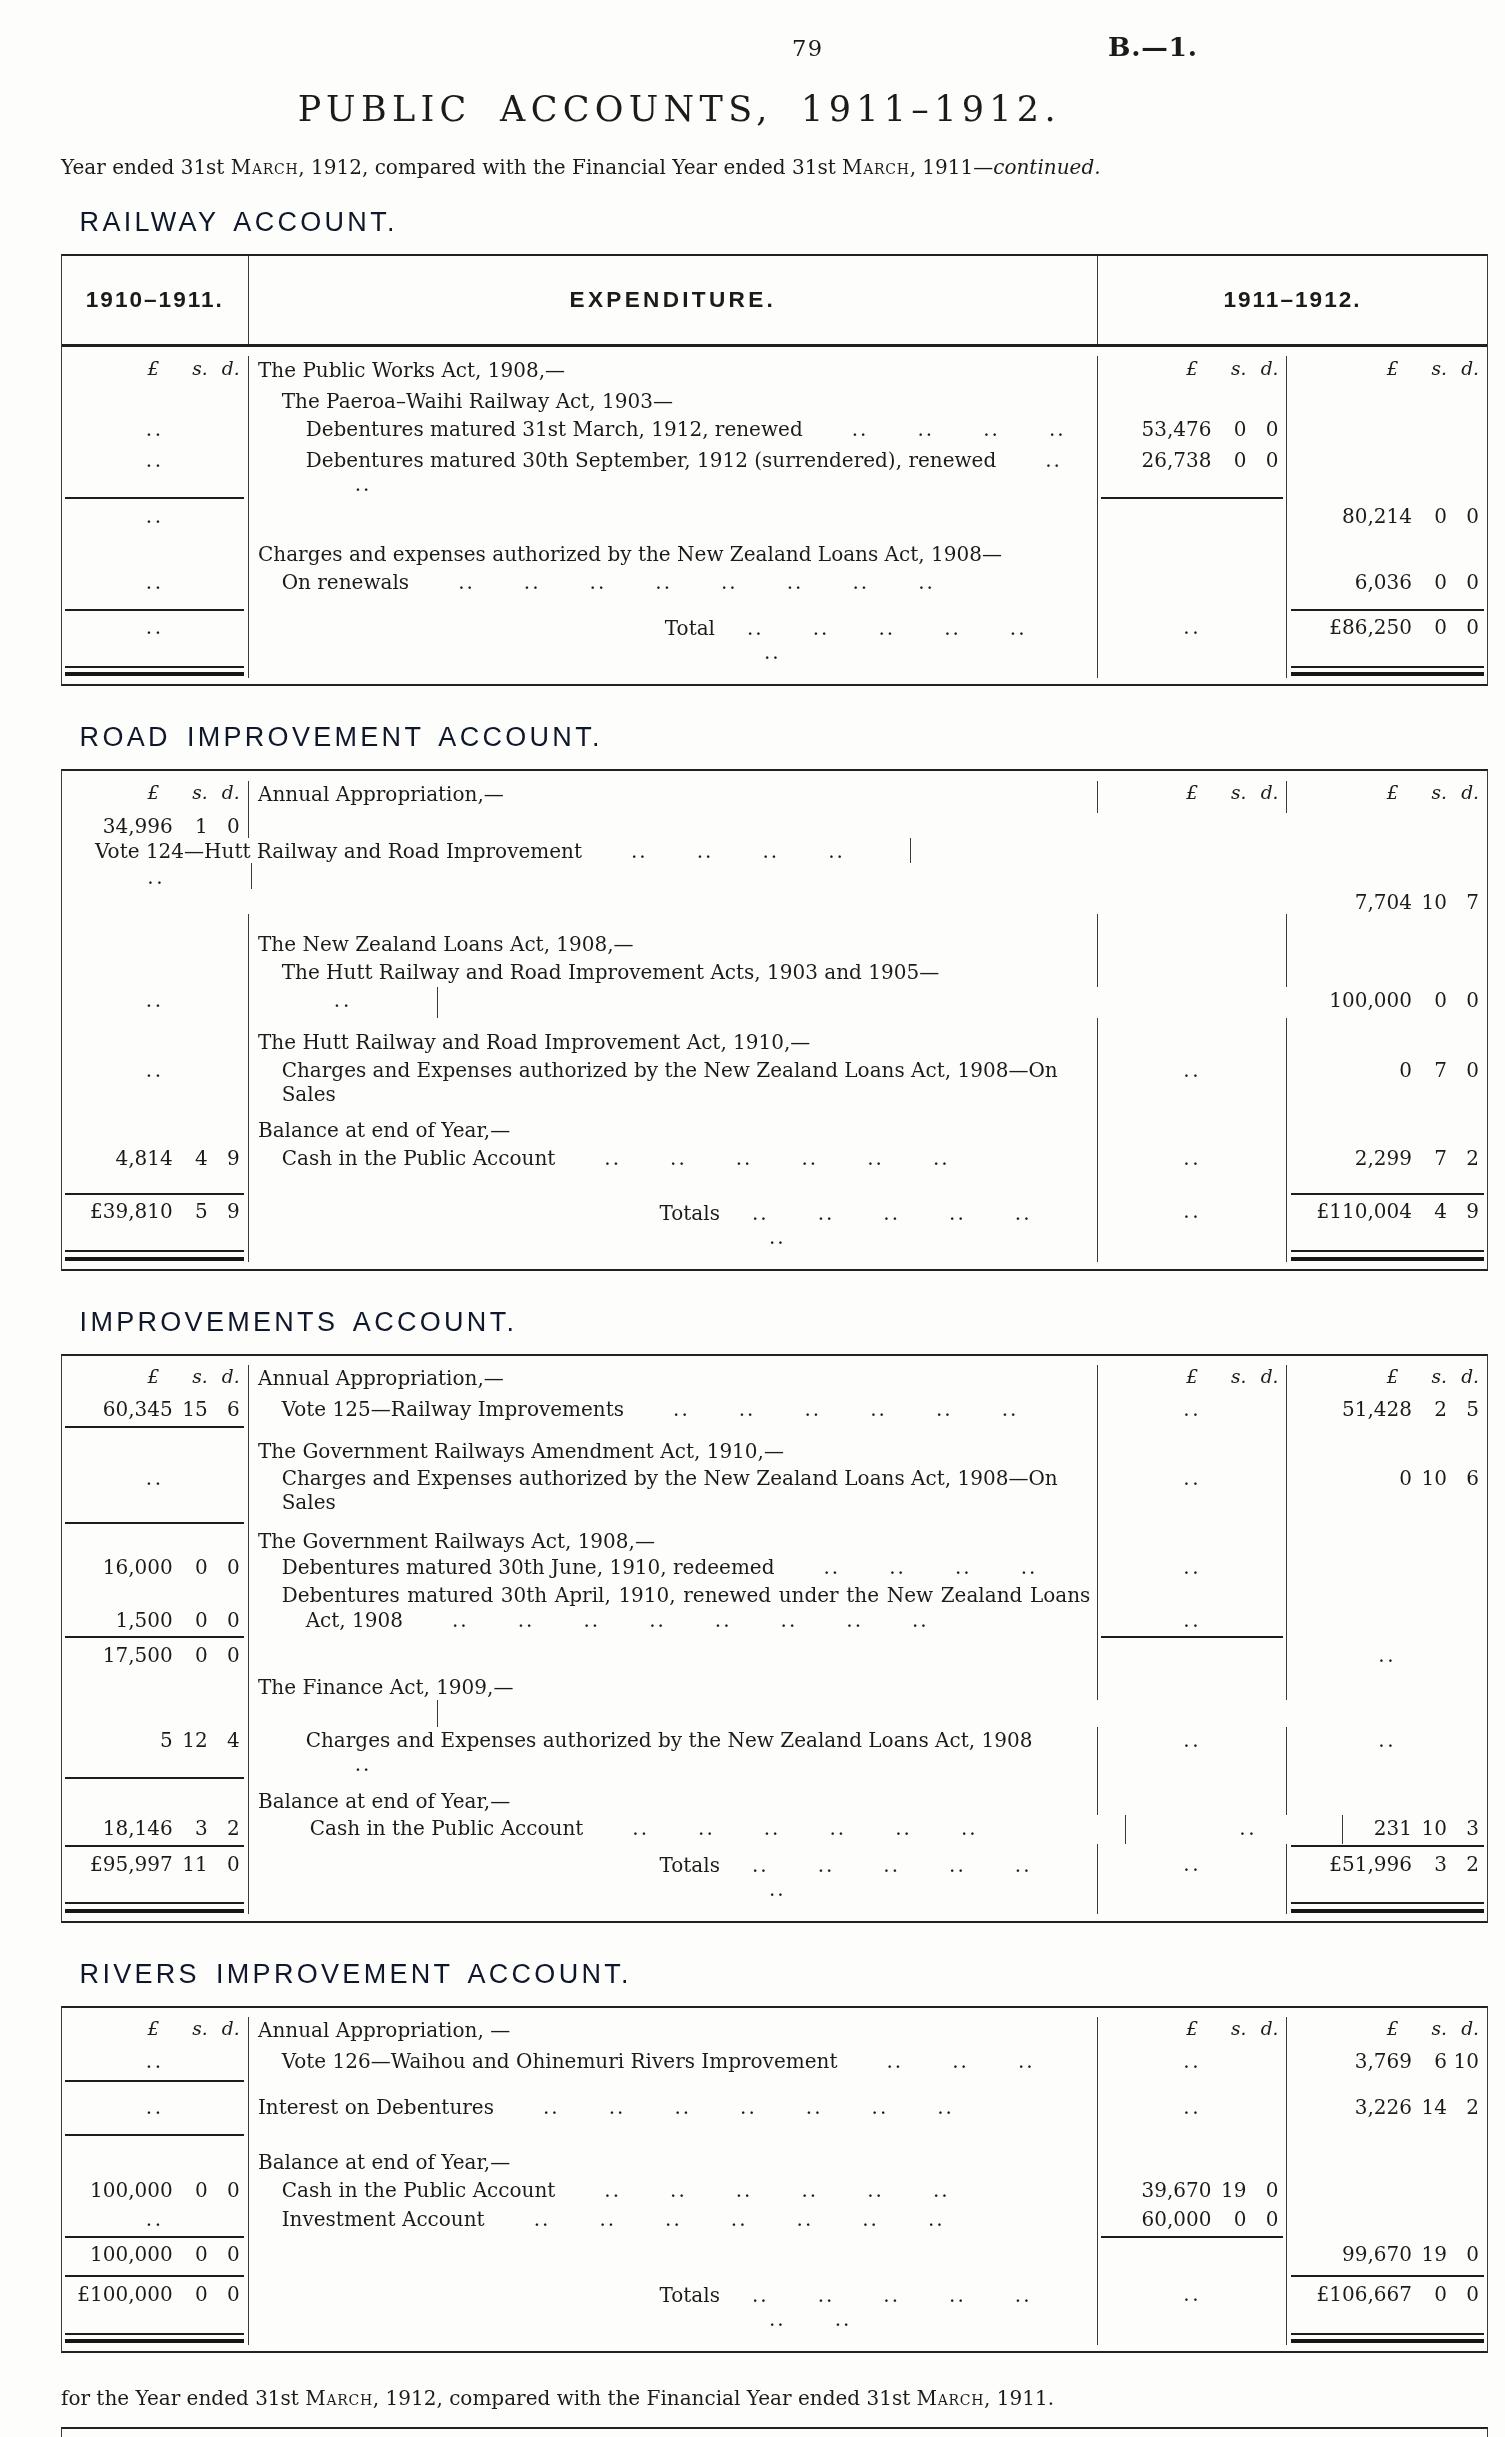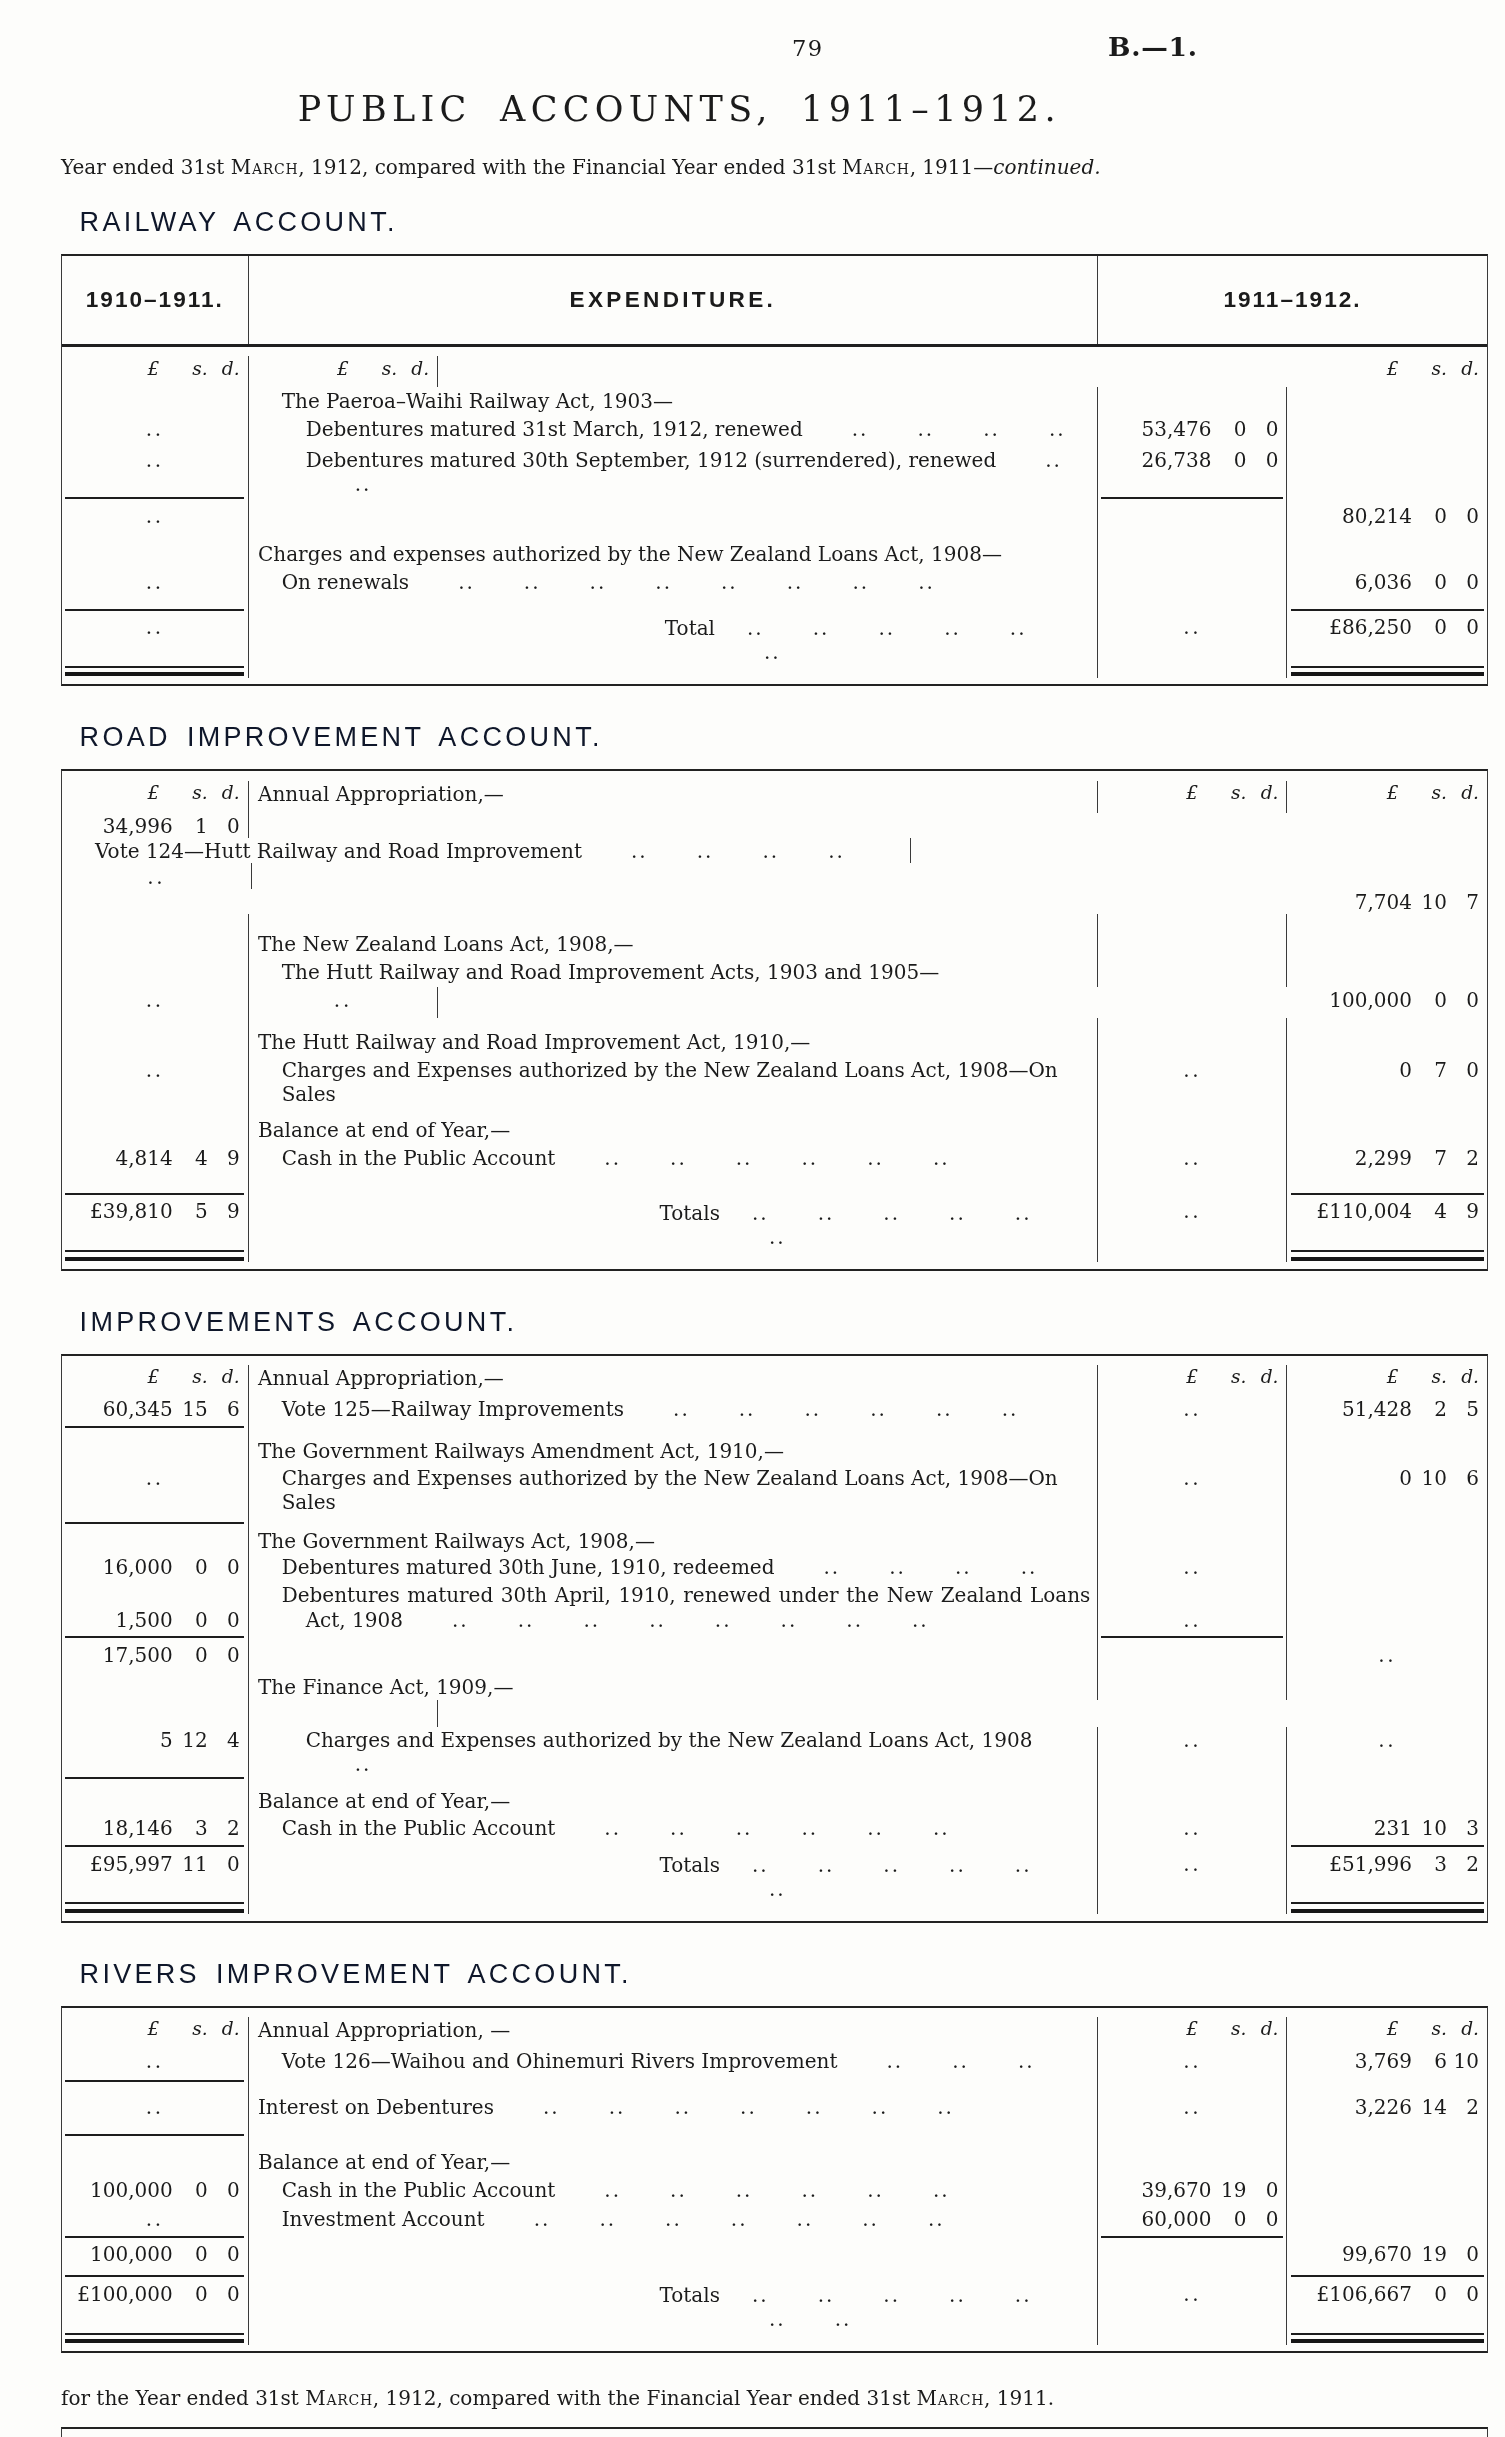--- a/index.html
+++ b/index.html
@@ -92,20 +92,23 @@
           </div>
           <div class="tb">
             <div class="row" style="min-height: 31px;">
               <div class="cell c-left">
                 <div class="money hdr">
                   <div class="mL">£</div>
                   <div class="mS">s.</div>
                   <div class="mD">d.</div>
                 </div>
               </div>
+              <div class="cell c-desc">
+                <div class="desc">The Public Works Act, 1908,—</div>
+              </div>
               <div class="cell c-m1">
                 <div class="money hdr">
                   <div class="mL">£</div>
                   <div class="mS">s.</div>
                   <div class="mD">d.</div>
                 </div>
               </div>
               <div class="cell c-m2">
                 <div class="money hdr">
                   <div class="mL">£</div>
@@ -703,21 +706,21 @@
               <div class="cell c-m2"></div>
             </div>
             <div class="row" style="min-height: 26.6px;">
               <div class="cell c-left"></div>
               <div class="cell c-desc">
                 <div class="desc">Balance at end of Year,—</div>
               </div>
               <div class="cell c-m1"></div>
               <div class="cell c-m2"></div>
             </div>
-            <div class="row" style="min-height: 29px;">
+            <div class="row" style="min-height: 29px; gap: 28px;">
               <div class="cell c-left">
                 <div class="money">
                   <div class="mL">18,146</div>
                   <div class="mS">3</div>
                   <div class="mD">2</div>
                 </div>
               </div>
               <div class="cell c-desc">
                 <div class="desc ind1">Cash in the Public Account<span class="grp">..</span><span class="grp">..</span><span class="grp">..</span><span class="grp">..</span><span class="grp">..</span><span class="grp">..</span></div>
               </div>

